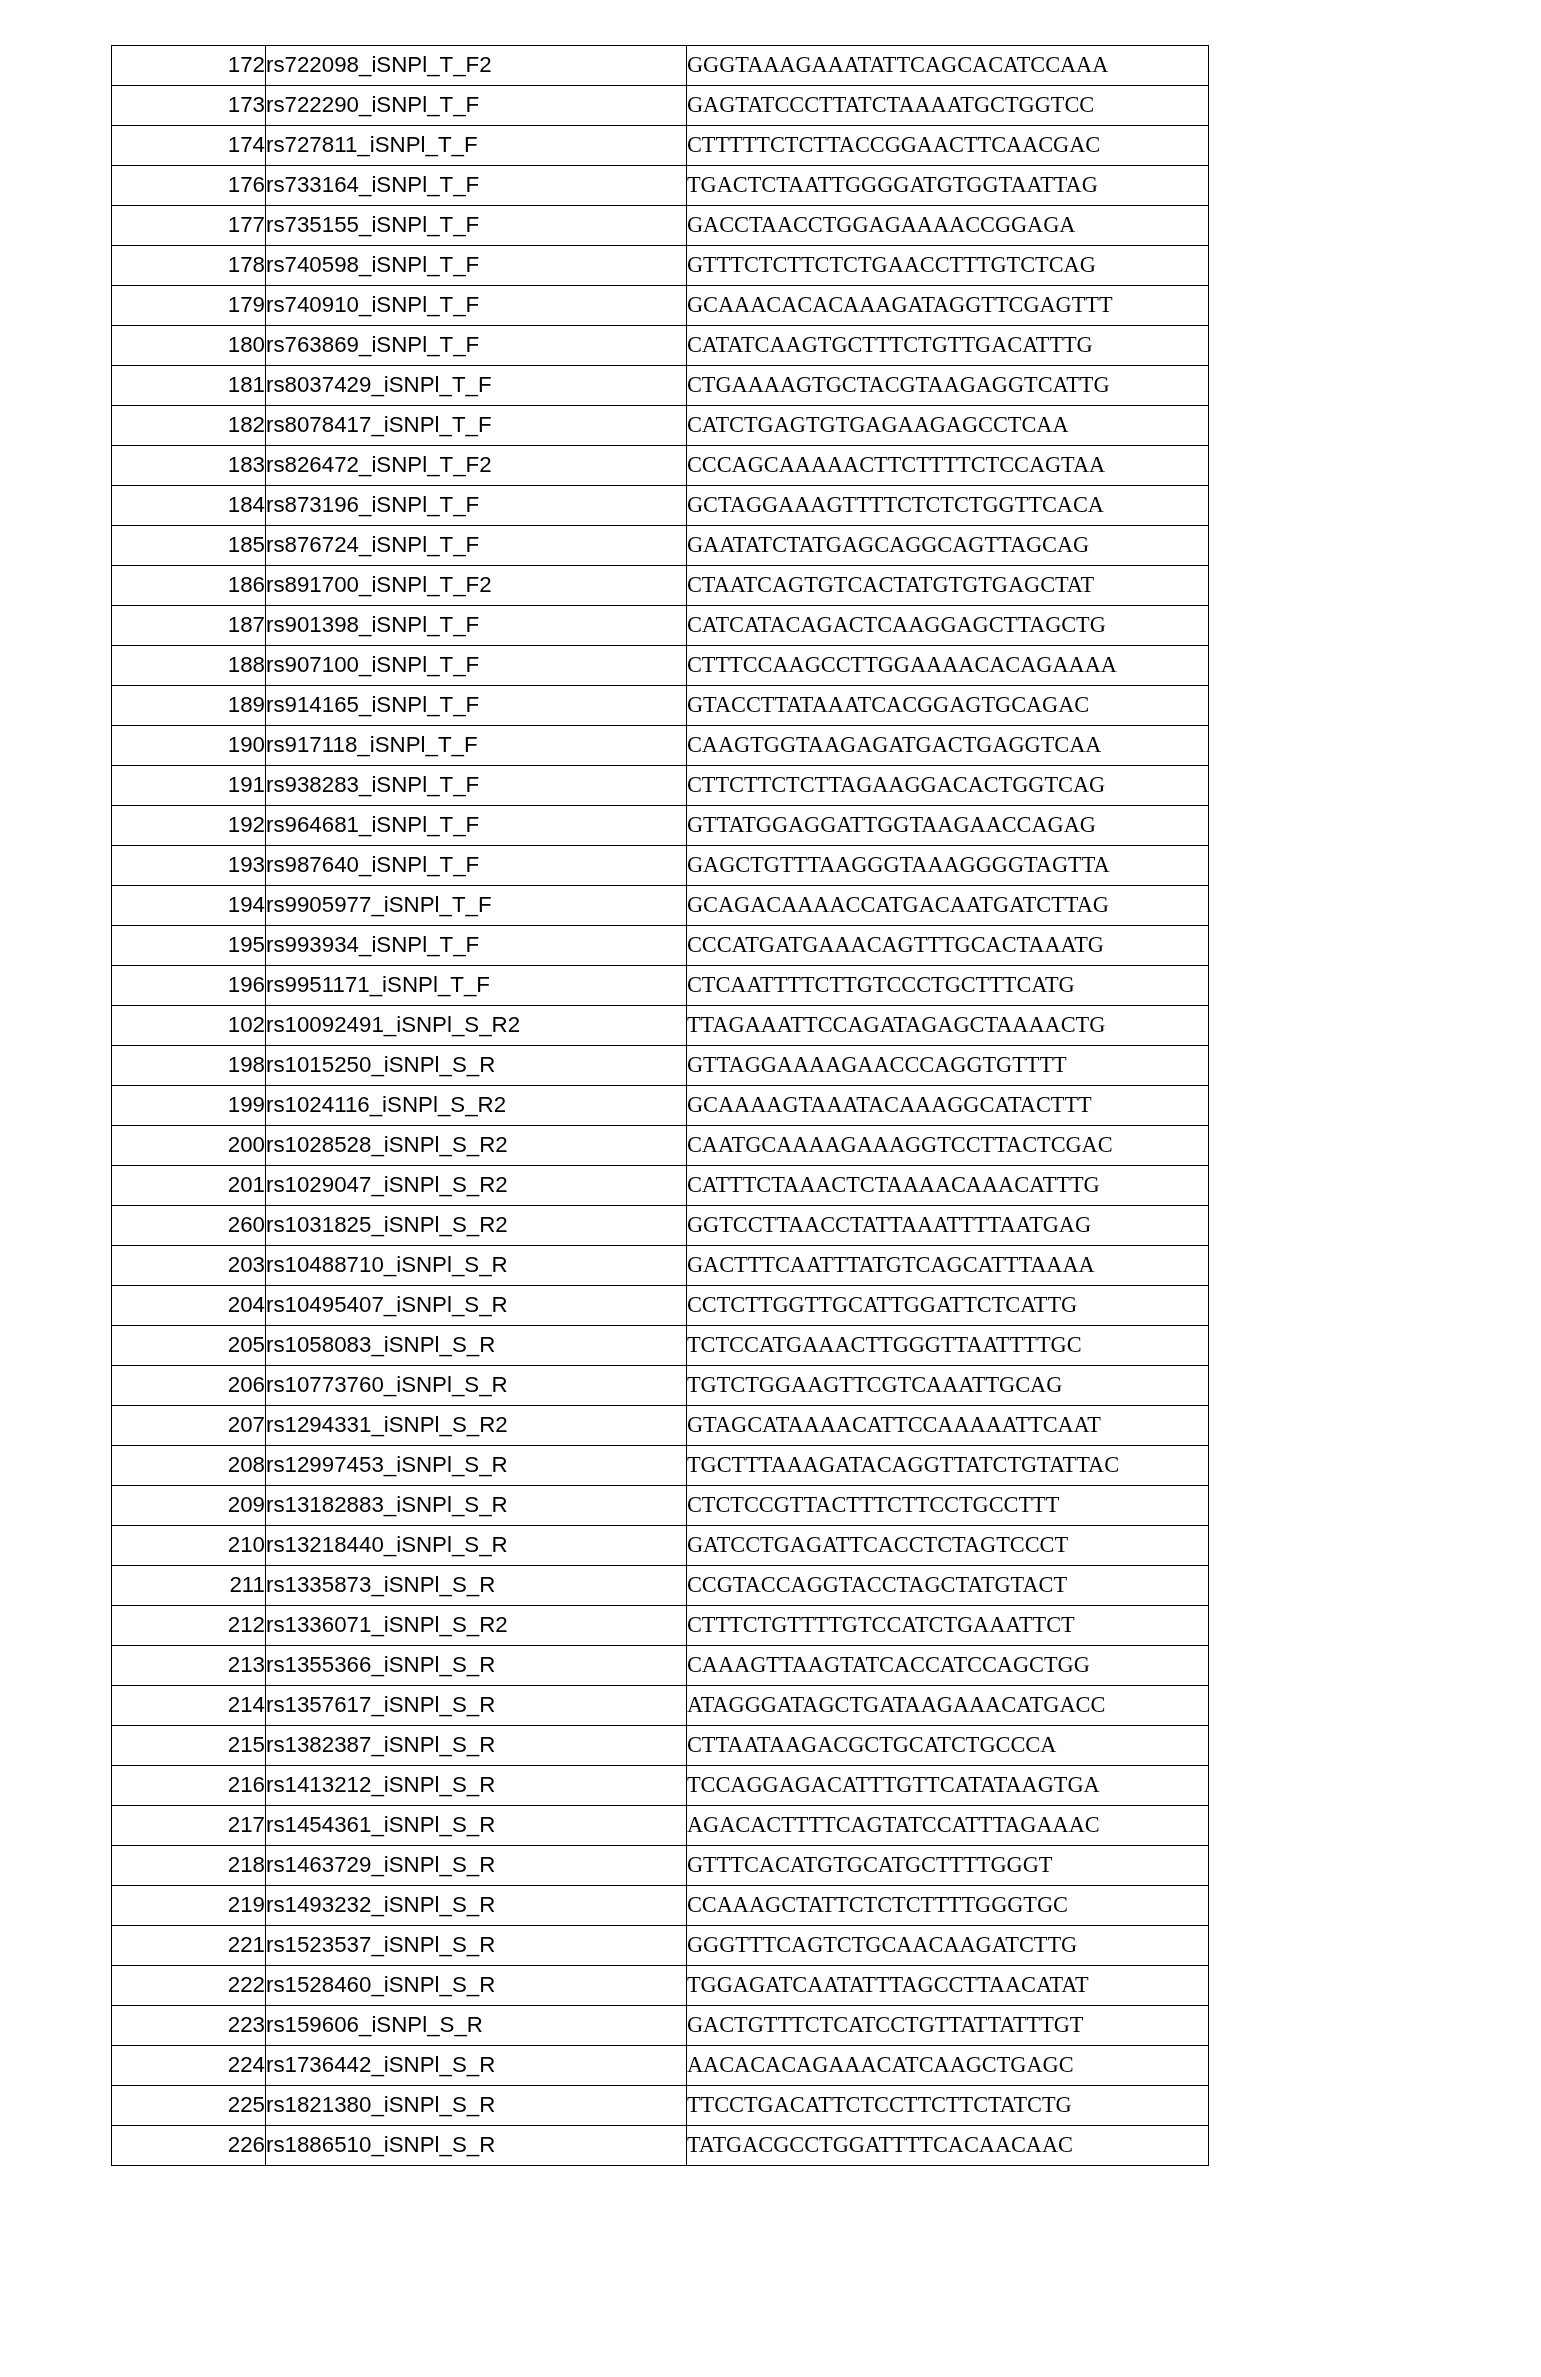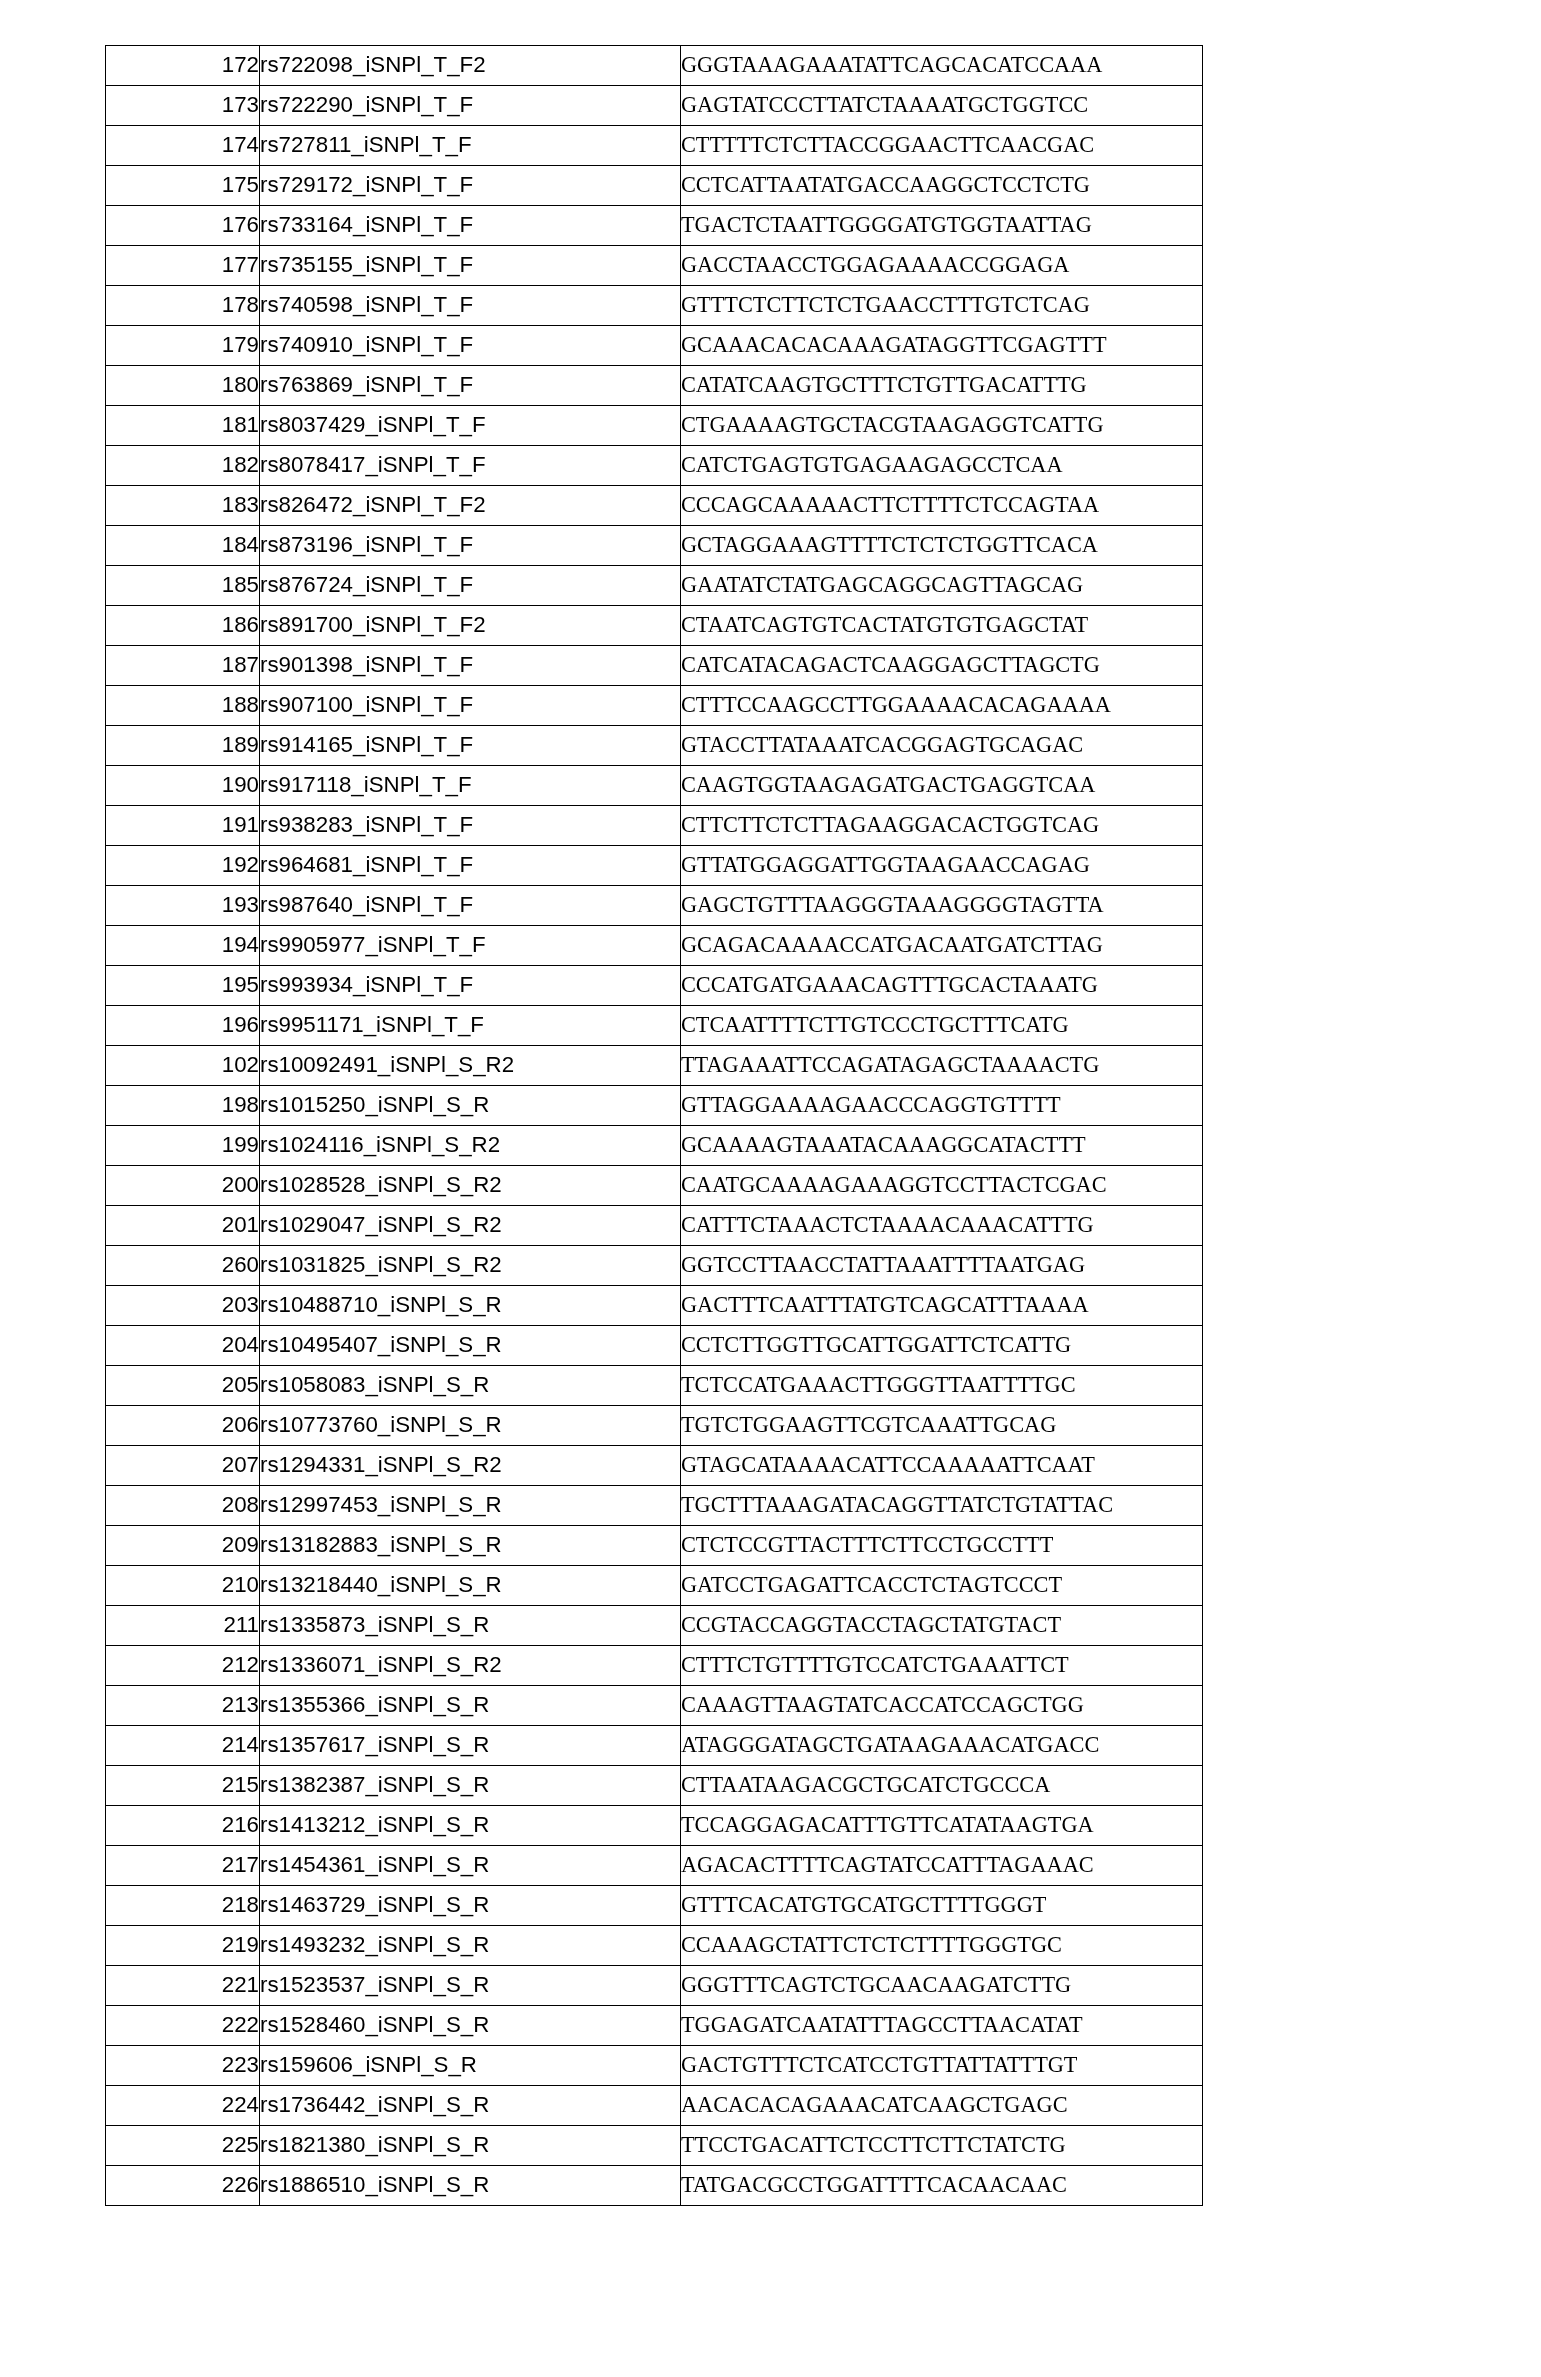--- a/index.html
+++ b/index.html
@@ -15,21 +15,21 @@
   }
   .page {
     position: relative;
     width: 1542px;
     height: 2377px;
     overflow: hidden;
     background: #ffffff;
   }
   table.snp-table {
     position: absolute;
-    left: 105px;
+    left: 111px;
     top: 45px;
     border-collapse: collapse;
     table-layout: fixed;
     padding-left: 21px;
   }
   table.snp-table td {
     border: 1.7px solid #000000;
     height: 40px;
     font-size: 22.3px;
     line-height: 1;
@@ -71,25 +71,20 @@
           <td class="col-num">173</td>
           <td class="col-id">rs722290_iSNPl_T_F</td>
           <td class="col-seq">GAGTATCCCTTATCTAAAATGCTGGTCC</td>
         </tr>
         <tr>
           <td class="col-num">174</td>
           <td class="col-id">rs727811_iSNPl_T_F</td>
           <td class="col-seq">CTTTTTCTCTTACCGGAACTTCAACGAC</td>
         </tr>
         <tr>
-          <td class="col-num">175</td>
-          <td class="col-id">rs729172_iSNPl_T_F</td>
-          <td class="col-seq">CCTCATTAATATGACCAAGGCTCCTCTG</td>
-        </tr>
-        <tr>
           <td class="col-num">176</td>
           <td class="col-id">rs733164_iSNPl_T_F</td>
           <td class="col-seq">TGACTCTAATTGGGGATGTGGTAATTAG</td>
         </tr>
         <tr>
           <td class="col-num">177</td>
           <td class="col-id">rs735155_iSNPl_T_F</td>
           <td class="col-seq">GACCTAACCTGGAGAAAACCGGAGA</td>
         </tr>
         <tr>

